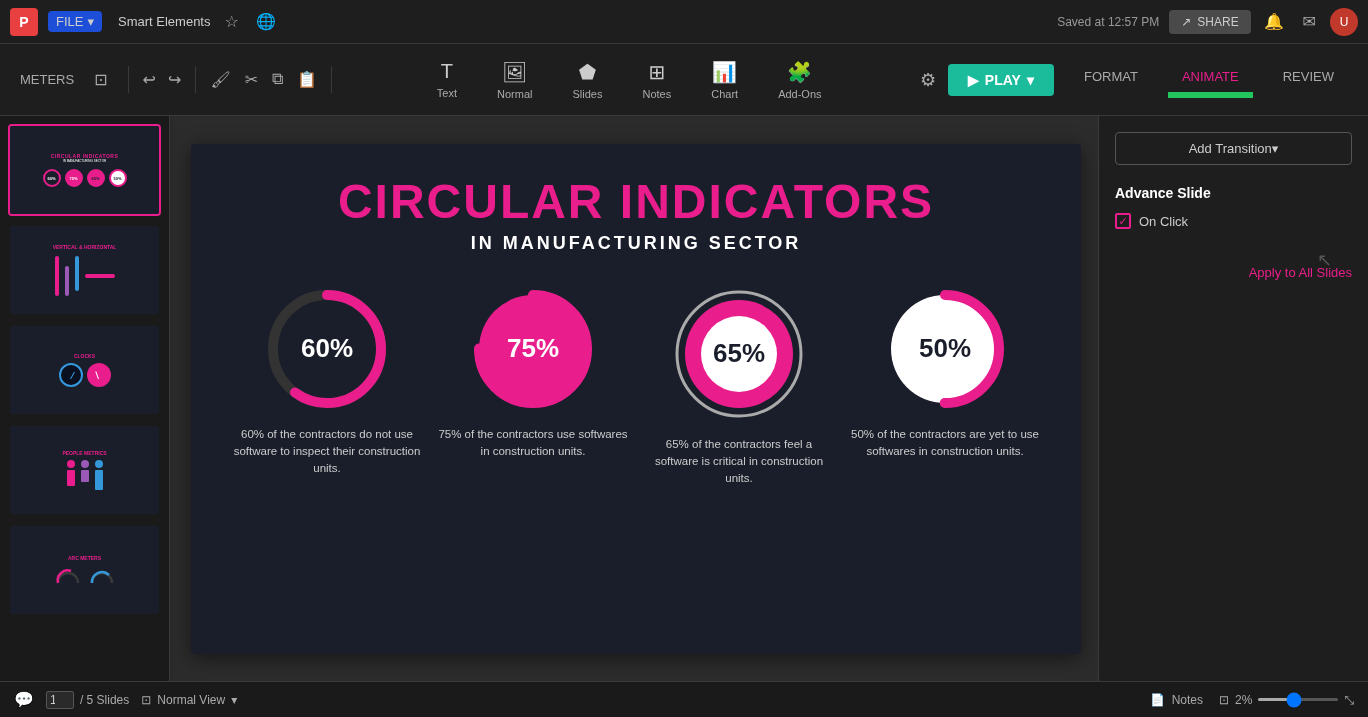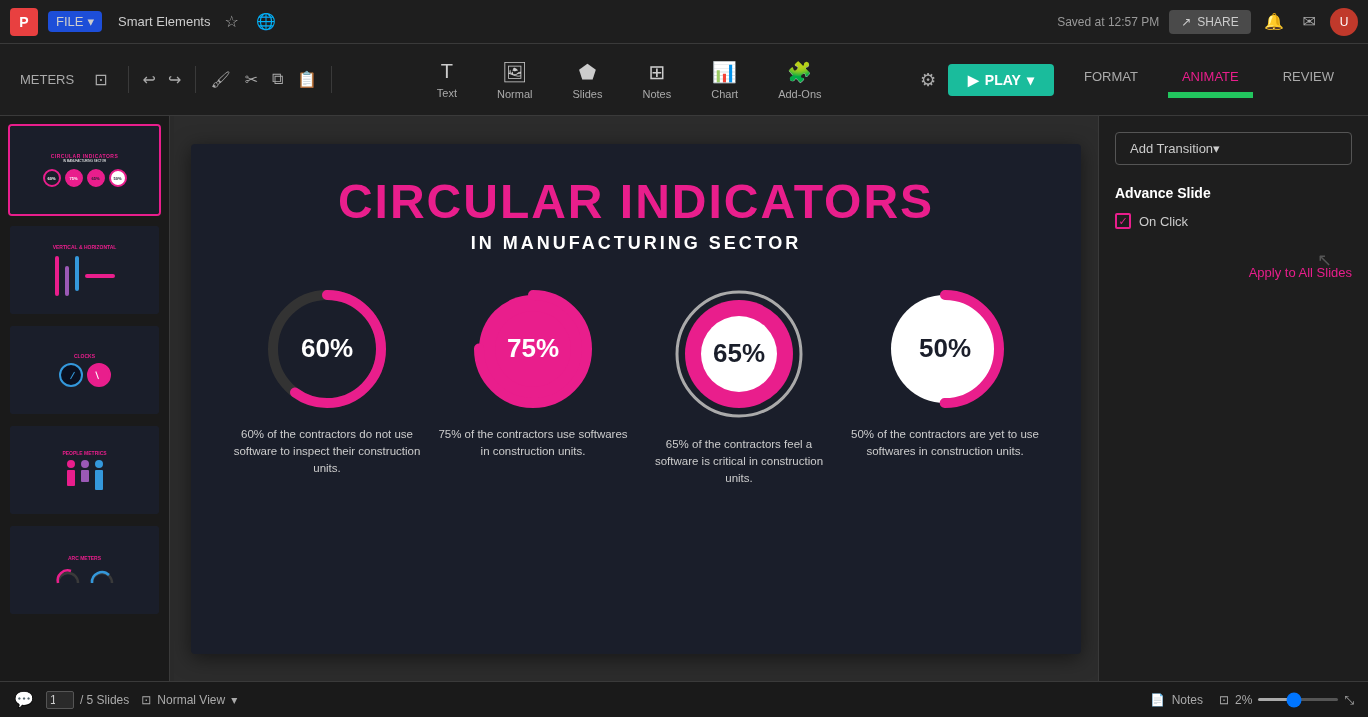--- a/index.html
+++ b/index.html
@@ -47,21 +47,21 @@
     .indicators-row { display: flex; gap: 16px; justify-content: center; width: 100%; margin-top: 10px; }
     .indicator-item { display: flex; flex-direction: column; align-items: center; width: 190px; }
     .circle-chart { width: 130px; height: 130px; position: relative; display: flex; align-items: center; justify-content: center; flex-shrink: 0; }
     .circle-chart svg { position: absolute; top: 0; left: 0; transform: rotate(-90deg); }
     .circle-value { font-size: 26px; font-weight: 800; color: white; z-index: 1; position: relative; }
     .indicator-desc { color: #ccc; font-size: 11.5px; text-align: center; margin-top: 12px; line-height: 1.5; }
 
     
     .right-panel { width: 270px; background: #1e1e1e; border-left: 1px solid #3a3a3a; padding: 16px; flex-shrink: 0; overflow-y: auto; }
     .panel-section-title { color: #fff; font-size: 16px; font-weight: 600; margin-bottom: 16px; }
-    .add-transition-btn { width: 100%; border: 1px solid #555; background: transparent; color: #ccc; border-radius: 4px; padding: 8px 14px; font-size: 13px; cursor: pointer; display: flex; align-items: center; justify-content: flex-start; }
+    .add-transition-btn { width: 100%; border: 1px solid #555; background: transparent; color: #ccc; border-radius: 4px; padding: 8px 14px; font-size: 13px; cursor: pointer; display: flex; align-items: center; justify-content: center; }
     .advance-slide-title { color: #fff; font-size: 14px; font-weight: 600; margin: 20px 0 12px; }
     .checkbox-row { display: flex; align-items: center; gap: 8px; margin-bottom: 10px; }
     .checkbox-checked { width: 16px; height: 16px; border: 2px solid #e91e8c; border-radius: 2px; background: transparent; display: flex; align-items: center; justify-content: center; flex-shrink: 0; }
     .checkbox-checked::after { content: '✓'; color: #e91e8c; font-size: 11px; }
     .checkbox-unchecked { width: 16px; height: 16px; border: 2px solid #666; border-radius: 2px; background: transparent; flex-shrink: 0; }
     .checkbox-label { color: #ccc; font-size: 13px; }
     .after-input { background: #2a2a2a; border: 1px solid #555; color: #ccc; width: 50px; border-radius: 3px; padding: 2px 6px; font-size: 12px; margin-left: auto; }
     .apply-btn { color: #e91e8c; font-size: 13px; cursor: pointer; margin-top: 20px; float: right; }
 
     

